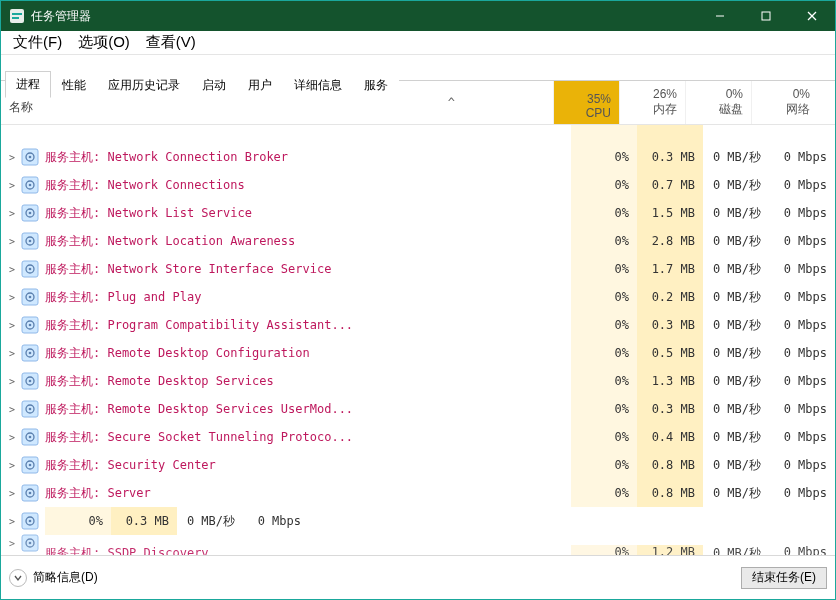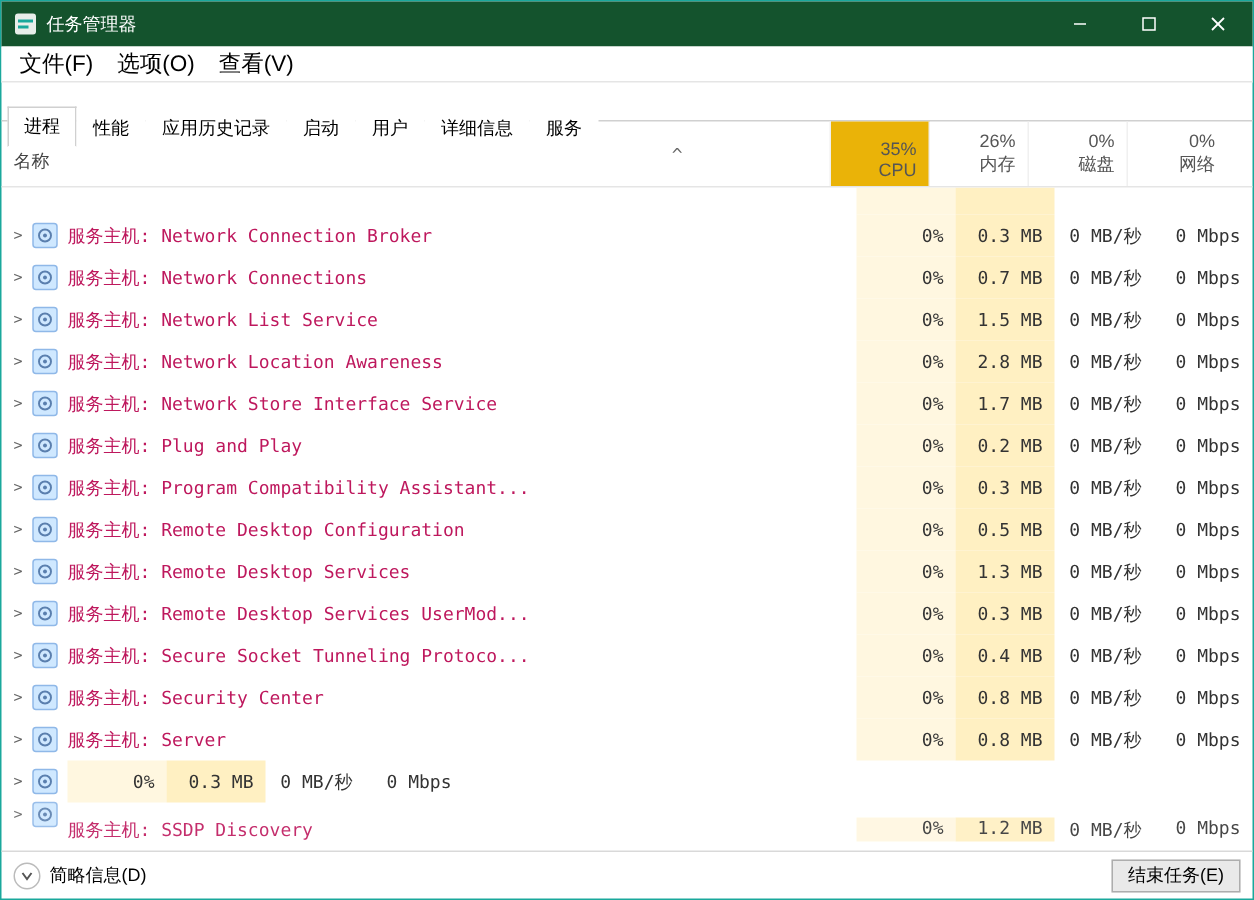--- a/index.html
+++ b/index.html
@@ -42,21 +42,21 @@
   .row:first-child .pname, .row:first-child .exp, .row:first-child .picon { visibility:hidden; }
   .row:last-child { opacity:.9; }
   .row:last-child .cell, .row:last-child .pname { overflow:hidden; }
   .row.cut { height:16px; }
   .row.cut .pname, .row.cut .cell { align-items:flex-start;margin-top:20px; }
   
   .rows::-webkit-scrollbar { width:17px; }
   .rows::-webkit-scrollbar-track { background:#f0f0f0; }
   .rows::-webkit-scrollbar-thumb { background:#c2c2c2; border:1px solid #f0f0f0; }
   
-  .footer { height:32px; border-top:1px solid #d9d9d9; display:flex; align-items:center; padding:0 8px; gap:6px; }
+  .footer { height:44px; border-top:1px solid #d9d9d9; display:flex; align-items:center; padding:0 8px; gap:6px; }
   .footer .chev { width:18px; height:18px; border:1px solid #bbb; border-radius:50%; display:flex; align-items:center; justify-content:center; font-size:10px; color:#555; cursor:pointer;}
   .footer .fewer { font-size:12px; color:#000; cursor:pointer; }
   .footer .spacer { flex:1; }
   .footer .endtask { height:22px; padding:0 10px; font-size:12px; background:#e9e9e9; border:1px solid #adadad; cursor:default; }
   
   svg { display:block; }
 </style>
 </head>
 <body>
 

